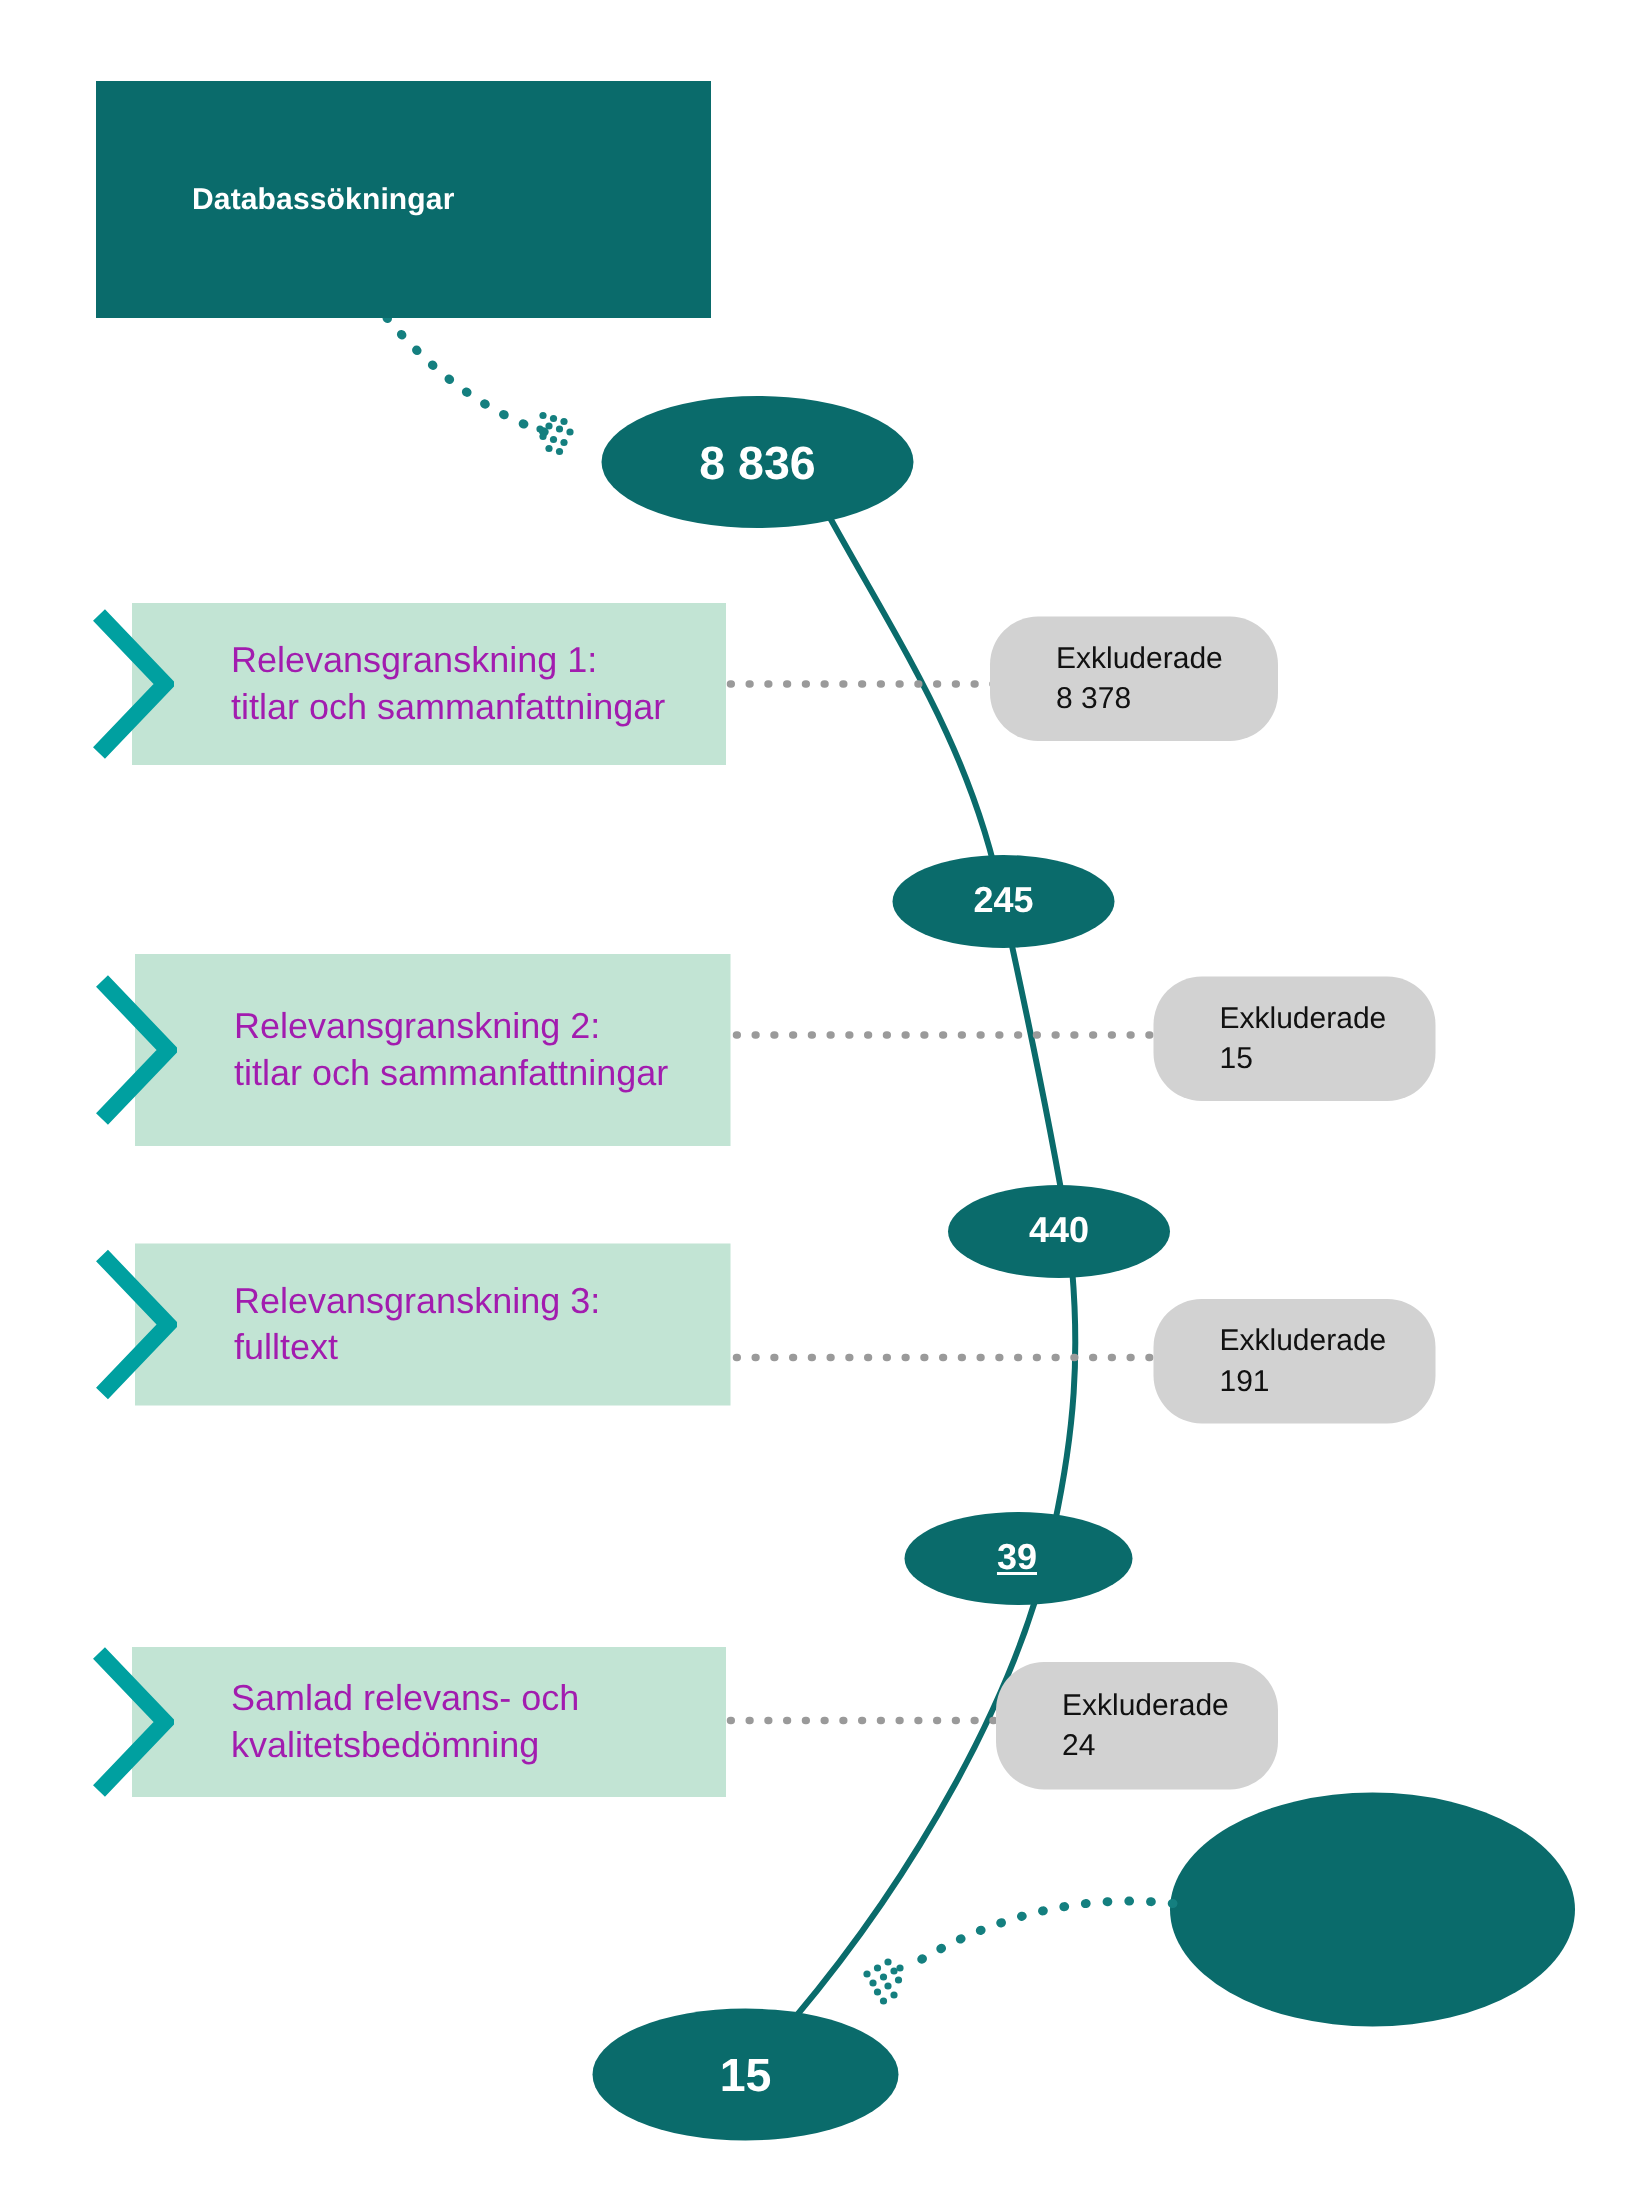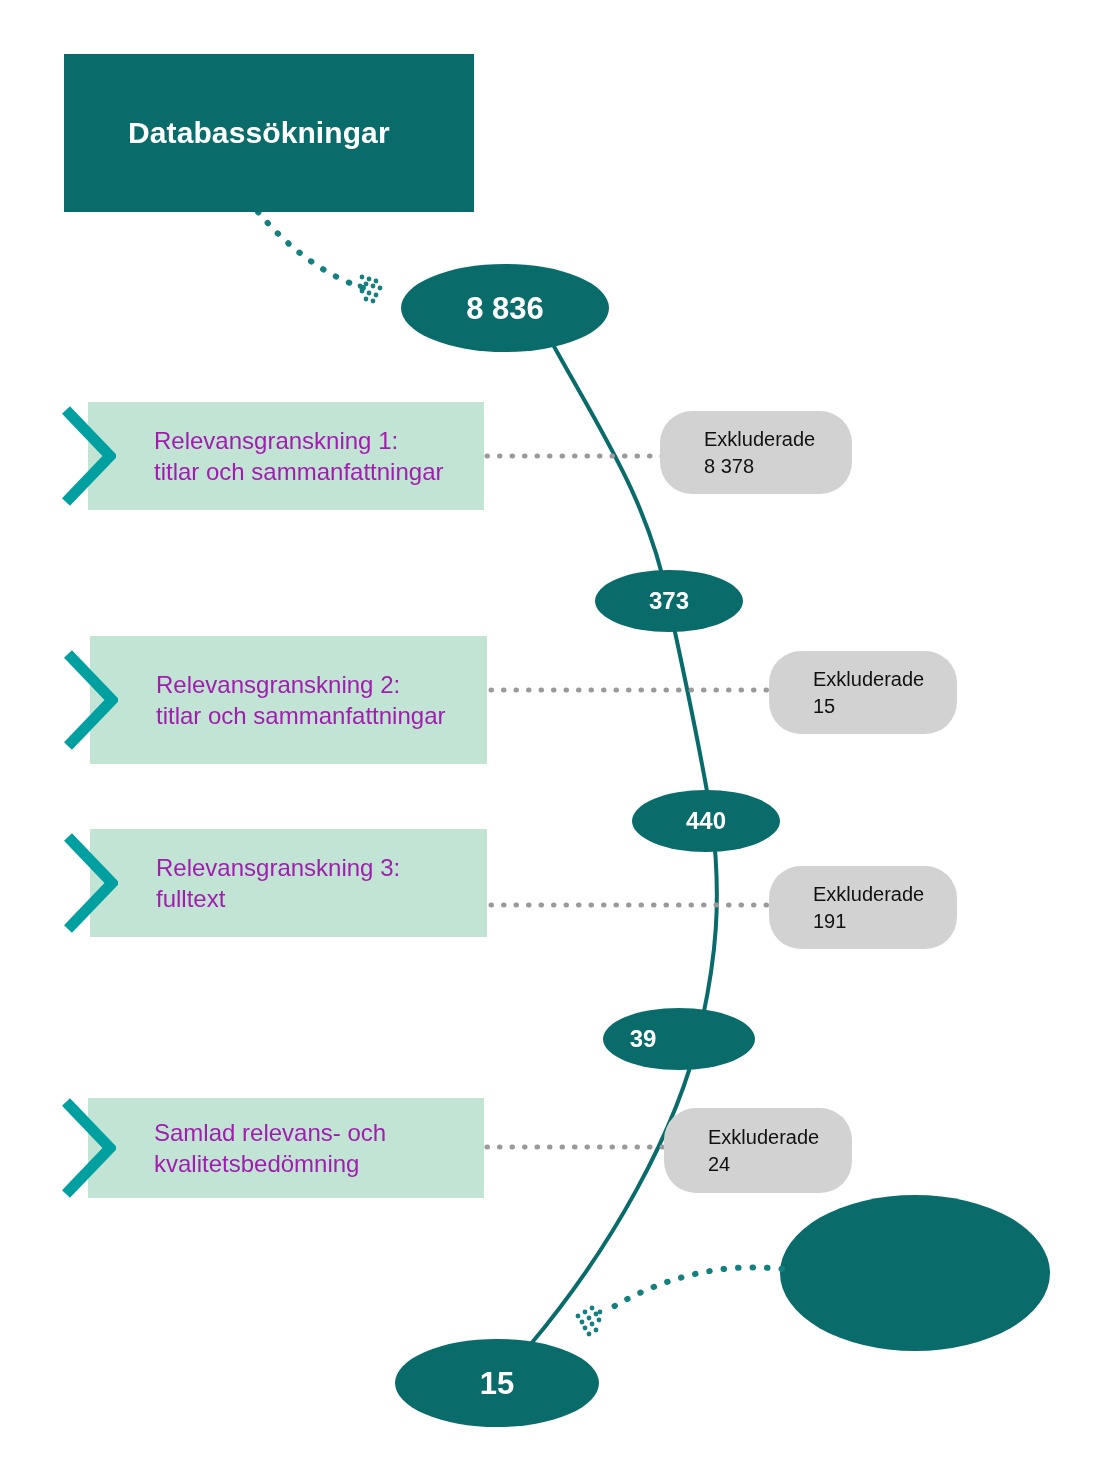--- a/index.html
+++ b/index.html
@@ -36,21 +36,21 @@
     width: 410px;
     height: 158px;
     background: #0a6b6b;
     display: flex;
     align-items: center;
     box-sizing: border-box;
     padding-left: 64px;
   }
   .header-box .header-label {
     color: #ffffff;
-    font-size: 30px;
+    font-size: 20px;
     font-weight: bold;
     letter-spacing: 0.1px;
     line-height: 1.15;
   }
   
   .stage-box {
     position: absolute;
     background: #c2e4d4;
     box-sizing: border-box;
     display: flex;
@@ -309,22 +309,22 @@
 191</span>
   </div>
 
   <div class="excl-box" style="left:664px; top:1108px; width:188px; height:85px;">
     <span class="excl-label">Exkluderade
 24</span>
   </div>
 
   <div class="node-label big" style="left:405px; top:290px; width:200px;">8 836</div>
 
-  <div class="node-label mid" style="left:599px; top:587px; width:140px;">373</div>
+  <div class="node-label mid" style="left:599px; top:587px; width:140px;">245</div>
 
   <div class="node-label mid" style="left:636px; top:807px; width:140px;">440</div>
 
-  <div class="node-label mid" style="left:573px; top:1025px; width:140px;">39</div>
+  <div class="node-label mid" style="left:608px; top:1025px; width:140px;text-decoration:underline;">39</div>
 
   <div class="node-label big" style="left:397px; top:1365px; width:200px;">15</div>
 
 
 </div>
 
 </body></html>

